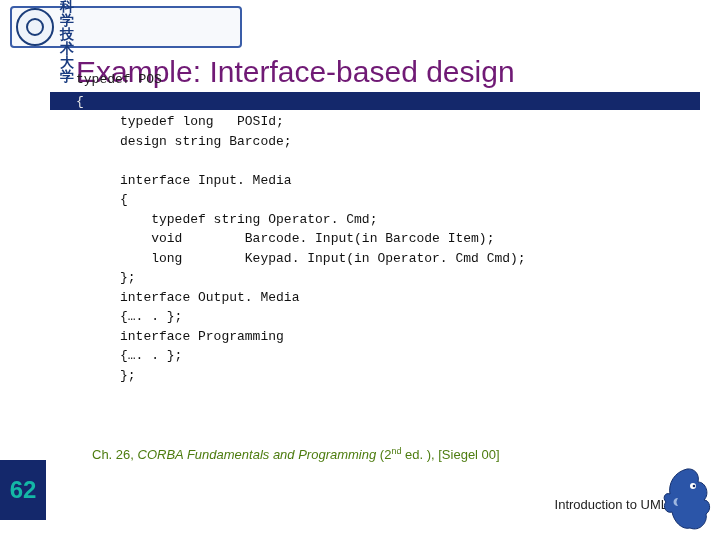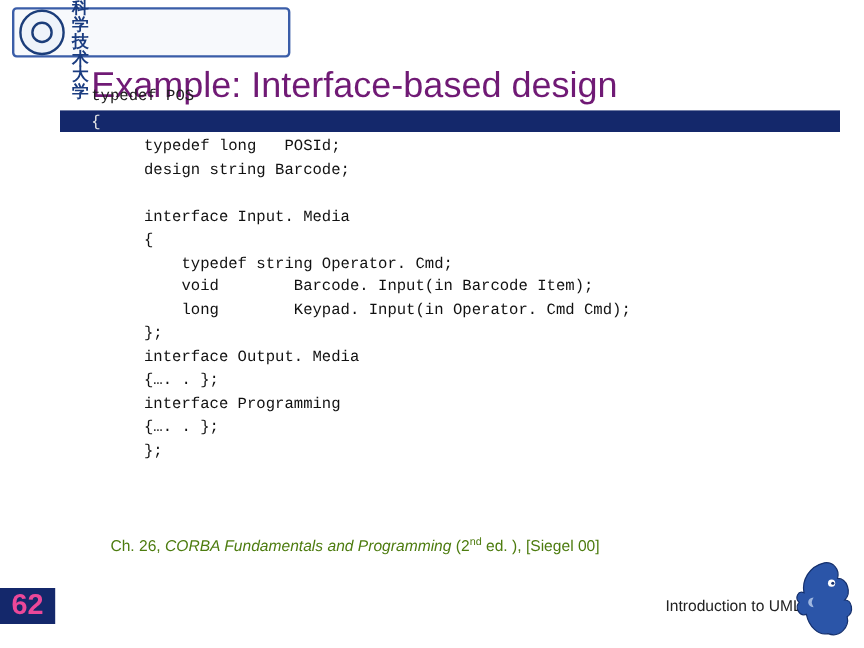--- a/index.html
+++ b/index.html
@@ -117,23 +117,23 @@
     font-size: 13px;
     color: #4d7c0f;
   }
   .citation .ital { font-style: italic; }
   .citation .sup { font-size: 9px; vertical-align: super; }
   .page-num {
     position: absolute;
     left: 0;
     bottom: 20px;
     width: 46px;
-    height: 30px;
+    height: 60px;
     background: #14286b;
-    color: #ec4899;
+    color: #14b8a6;
     font-size: 24px;
     font-weight: bold;
     display: flex;
     align-items: center;
     justify-content: center;
   }
   .footer-text {
     position: absolute;
     bottom: 28px;
     right: 52px;

